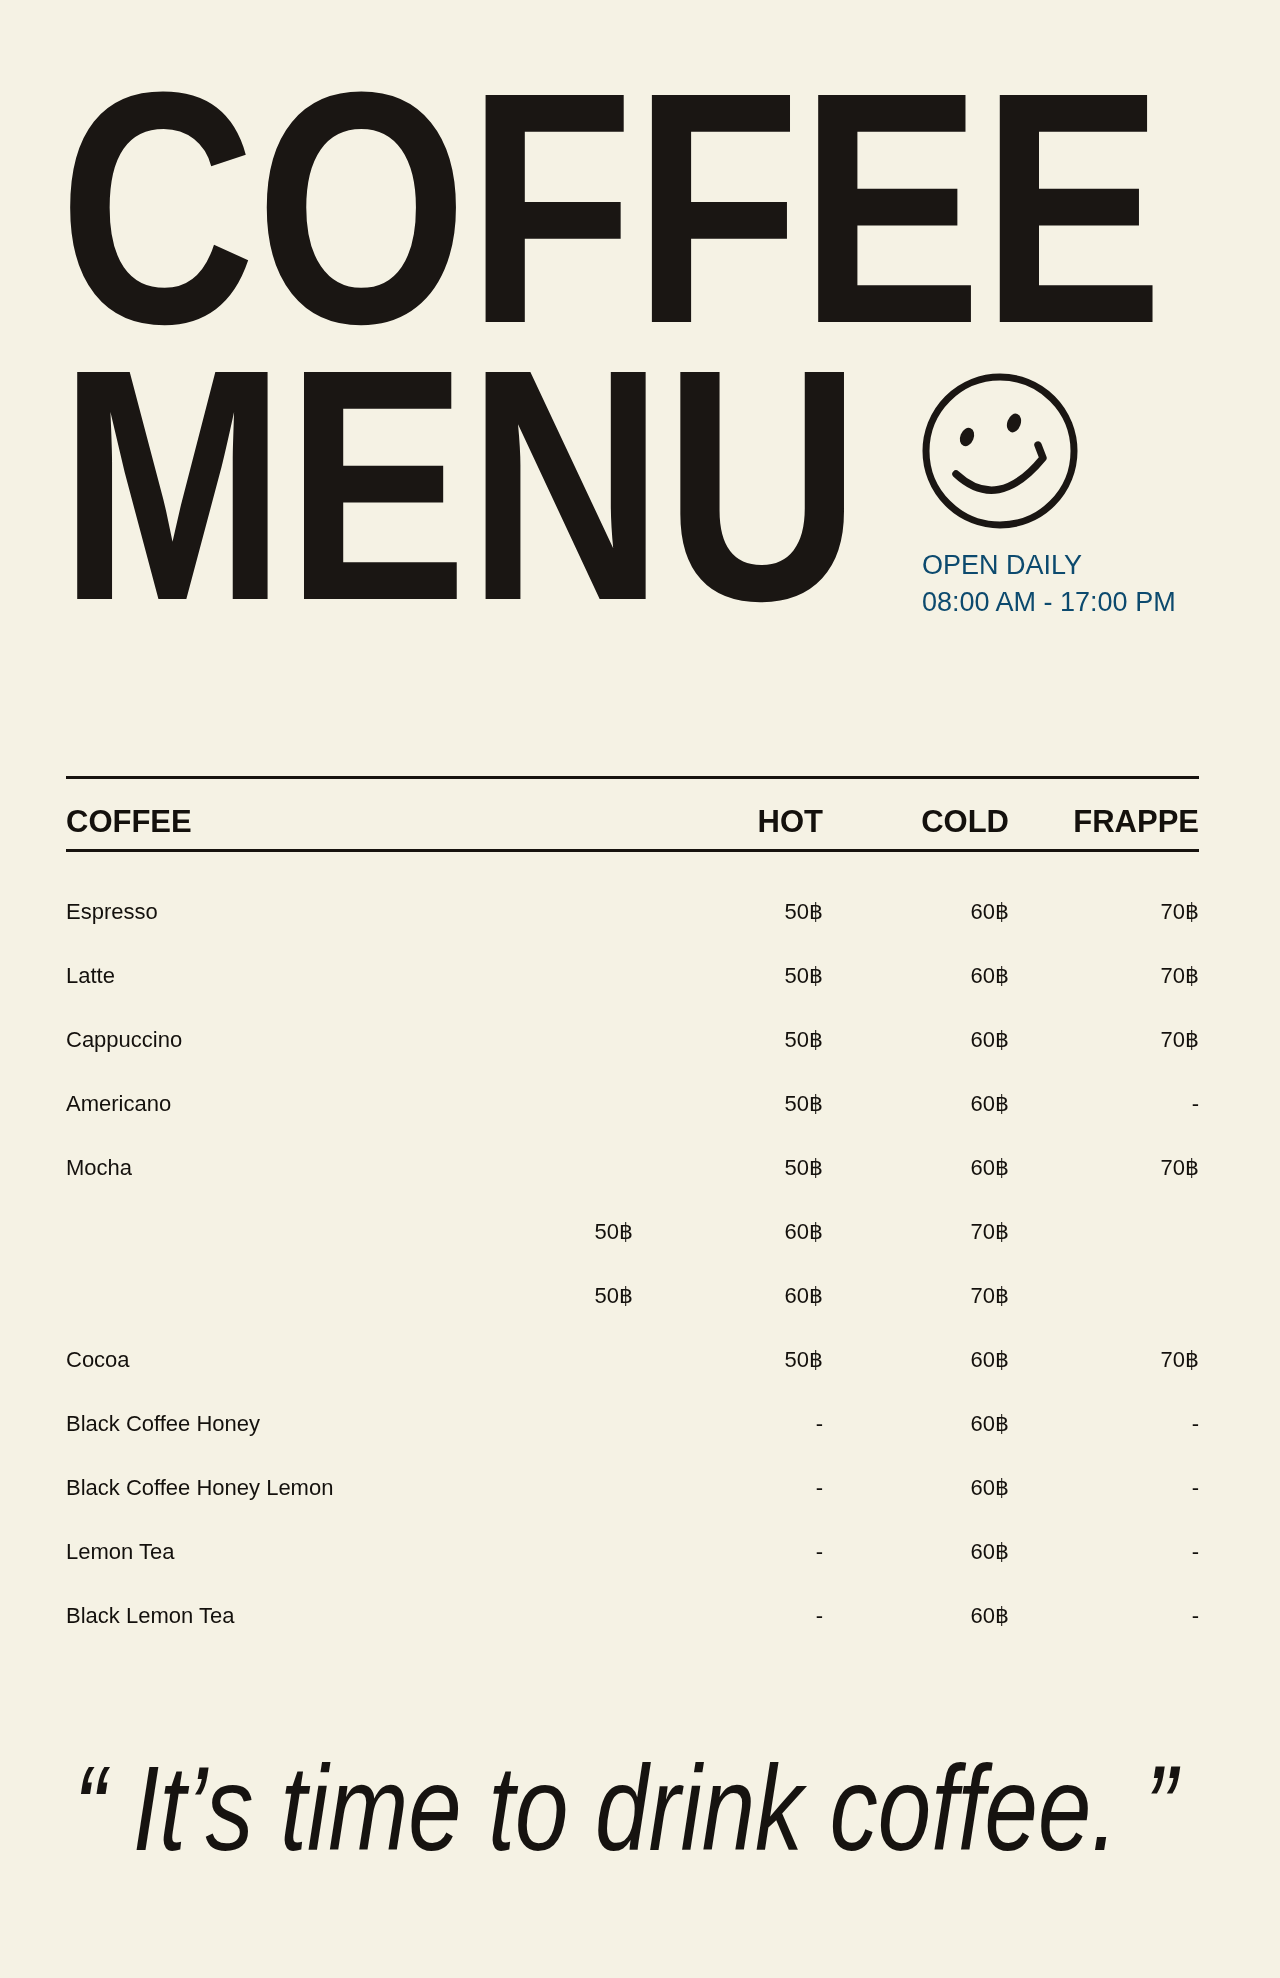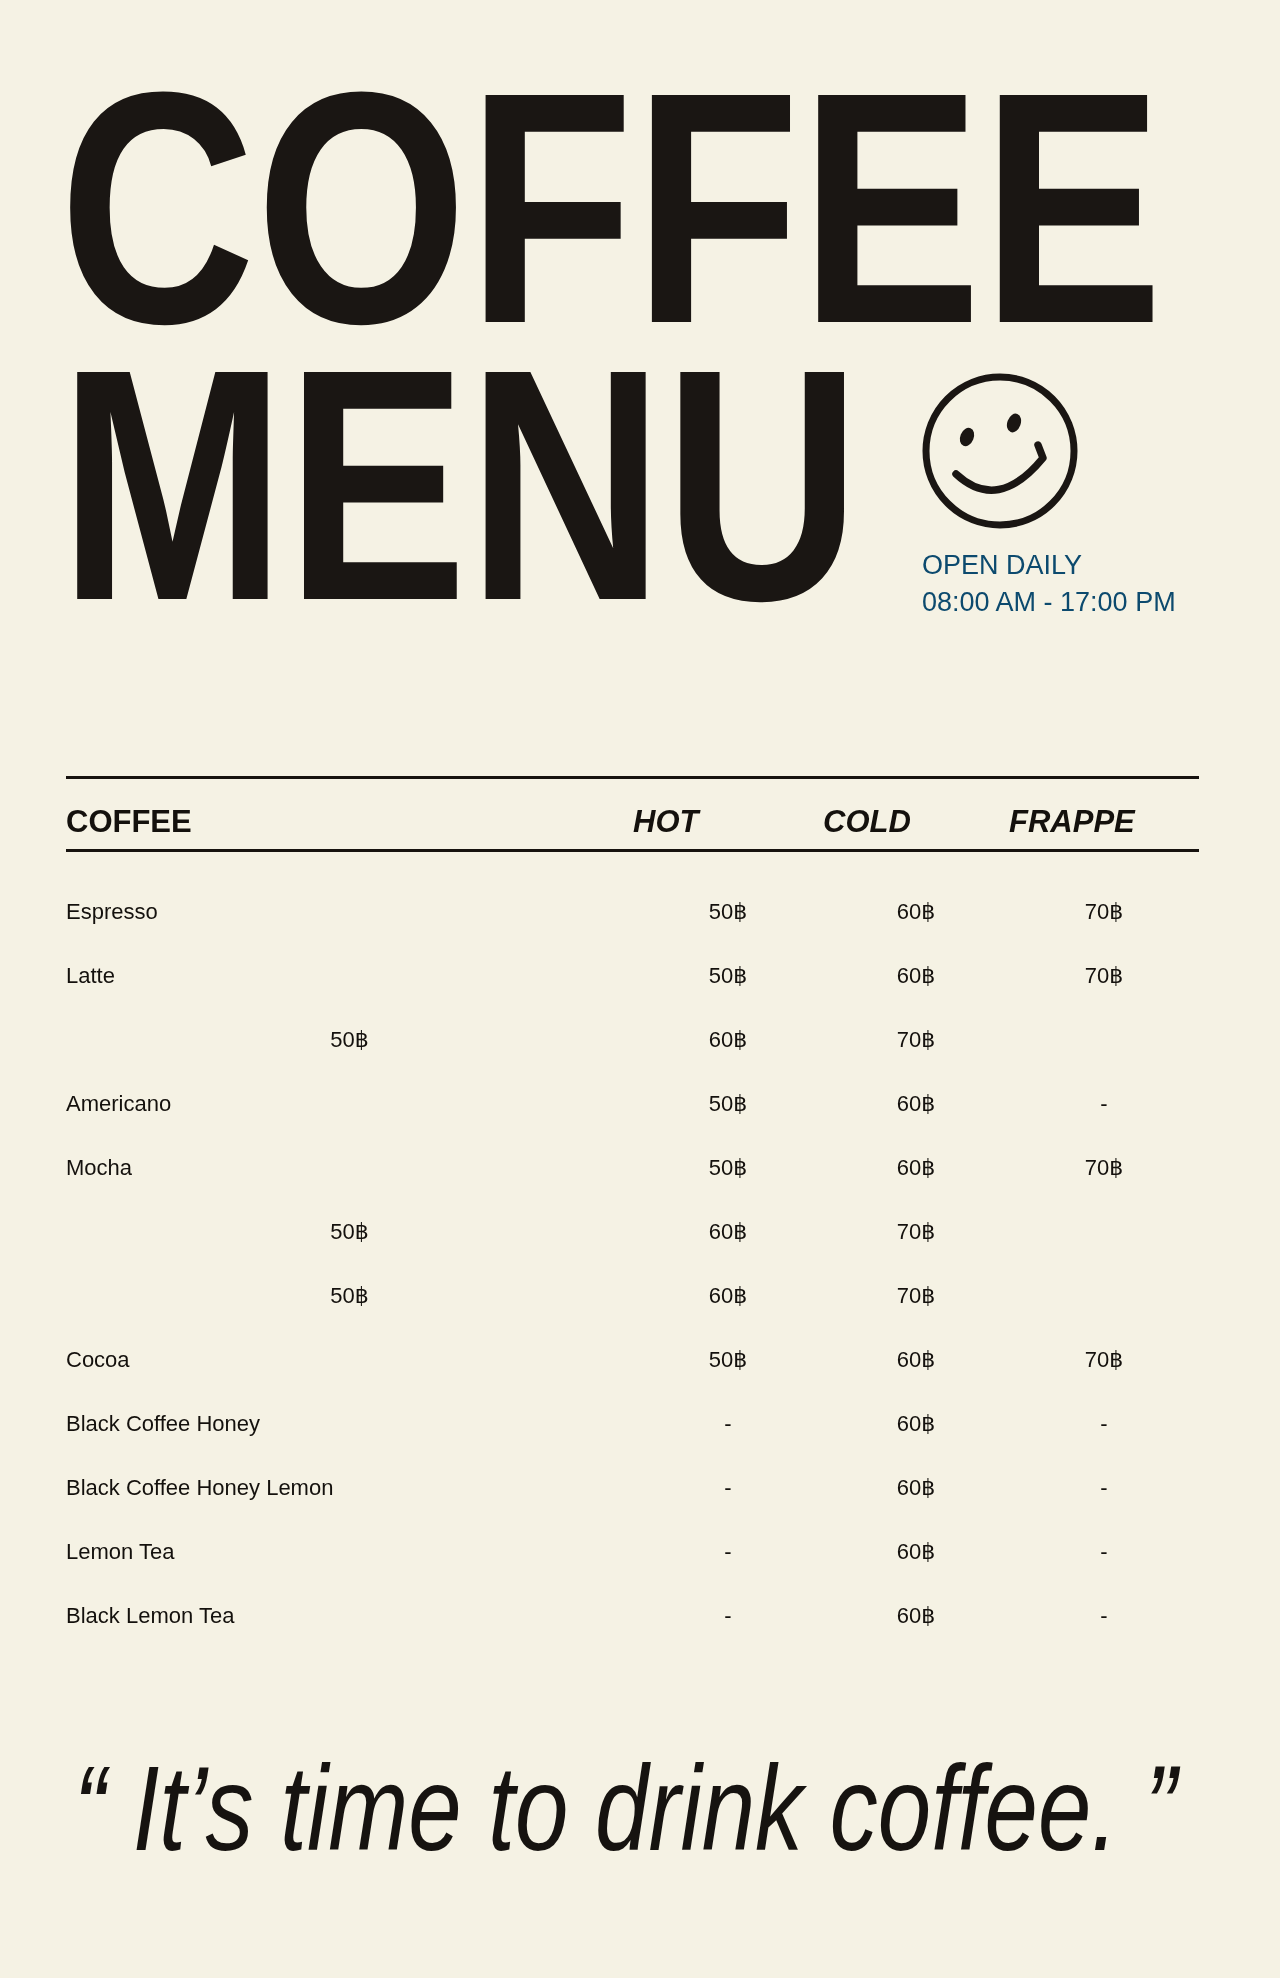--- a/index.html
+++ b/index.html
@@ -70,38 +70,38 @@
     top: 779px;
     width: 1133px;
     padding-top: 7px;
     display: grid;
     grid-template-columns: 567px 190px 186px 190px;
     font-size: 31px;
     line-height: 72px;
     font-weight: 700;
     color: #14110D;
   }
-  .menu-header .c-val { text-align: left; font-style: italic; }
+  .menu-header .c-val { text-align: right; }
 
   
   .menu-rows {
     position: absolute;
     left: 66px;
     top: 880px;
     width: 1133px;
   }
   .menu-row {
     display: grid;
     grid-template-columns: 567px 190px 186px 190px;
     height: 64px;
     line-height: 64px;
     font-size: 22px;
     color: #14110D;
   }
-  .menu-row .c-val { text-align: center; }
+  .menu-row .c-val { text-align: right; }
   .c-name { text-align: left; white-space: nowrap; }
 
   
   .quote {
     position: absolute;
     left: 74px;
     top: 1748px;
     font-size: 120px;
     line-height: 120px;
     font-style: italic;
@@ -152,20 +152,21 @@
       <span class="c-val">60฿</span>
       <span class="c-val">70฿</span>
     </div>
     <div class="menu-row">
       <span class="c-name">Latte</span>
       <span class="c-val">50฿</span>
       <span class="c-val">60฿</span>
       <span class="c-val">70฿</span>
     </div>
     <div class="menu-row">
+      <span class="c-name">Cappuccino</span>
       <span class="c-val">50฿</span>
       <span class="c-val">60฿</span>
       <span class="c-val">70฿</span>
     </div>
     <div class="menu-row">
       <span class="c-name">Americano</span>
       <span class="c-val">50฿</span>
       <span class="c-val">60฿</span>
       <span class="c-val">-</span>
     </div>

